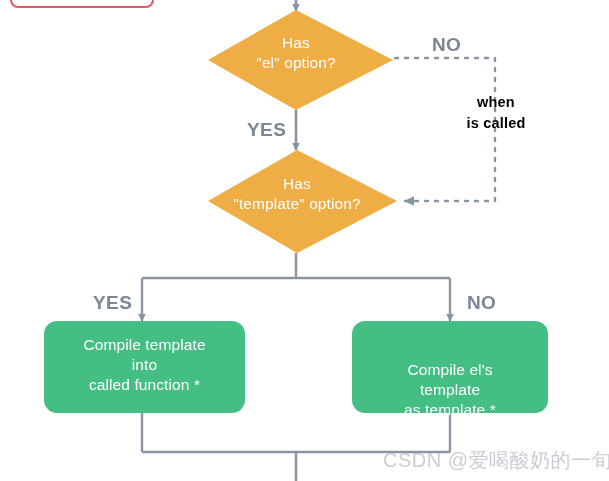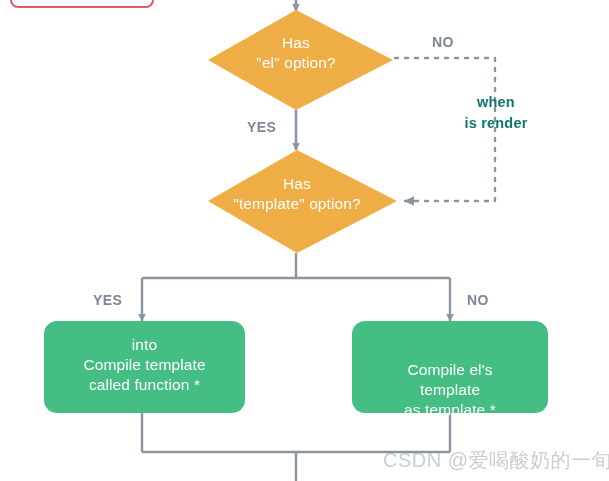--- a/index.html
+++ b/index.html
@@ -37,26 +37,26 @@
   .diamond-label {
     font-size: 15.5px;
   }
   .box-label {
     font-size: 15.5px;
   }
   .edge-label {
     position: absolute;
     color: #7b8794;
     font-weight: bold;
-    font-size: 14px;
+    font-size: 19px;
     letter-spacing: 0.4px;
   }
   .note-label {
     position: absolute;
-    color: #0f766e;
+    color: #000000;
     font-weight: bold;
     font-size: 14.5px;
     text-align: center;
     line-height: 1.45;
     letter-spacing: 0.2px;
   }
 
   
   .watermark-csdn {
     position: absolute;
@@ -133,39 +133,39 @@
     <div>Has</div>
     <div>"el" option?</div>
   </div>
 
   <div class="node-label diamond-label" style="left:197px; top:174px; width:200px;">
     <div>Has</div>
     <div>"template" option?</div>
   </div>
 
   <div class="node-label box-label" style="left:44px; top:335px; width:201px;">
+    <div>Compile template</div>
     <div>into</div>
-    <div>Compile template</div>
     <div>called function *</div>
   </div>
 
   <div class="node-label box-label" style="left:352px; top:335px; width:196px;margin-top:25px;">
     <div>Compile el's</div>
     <div>template</div>
     <div>as template *</div>
   </div>
 
   <div class="edge-label" style="left:247px; top:119px;">YES</div>
 
   <div class="edge-label" style="left:432px; top:34px;">NO</div>
 
   <div class="edge-label" style="left:93px; top:292px;">YES</div>
 
   <div class="edge-label" style="left:467px; top:292px;">NO</div>
 
   <div class="note-label" style="left:421px; top:92px; width:150px;">
     <div>when</div>
-    <div>is render</div>
+    <div>is called</div>
   </div>
 
   <div class="watermark-csdn">CSDN @爱喝酸奶的一旬</div>
 
 </div>
 
 </body></html>

